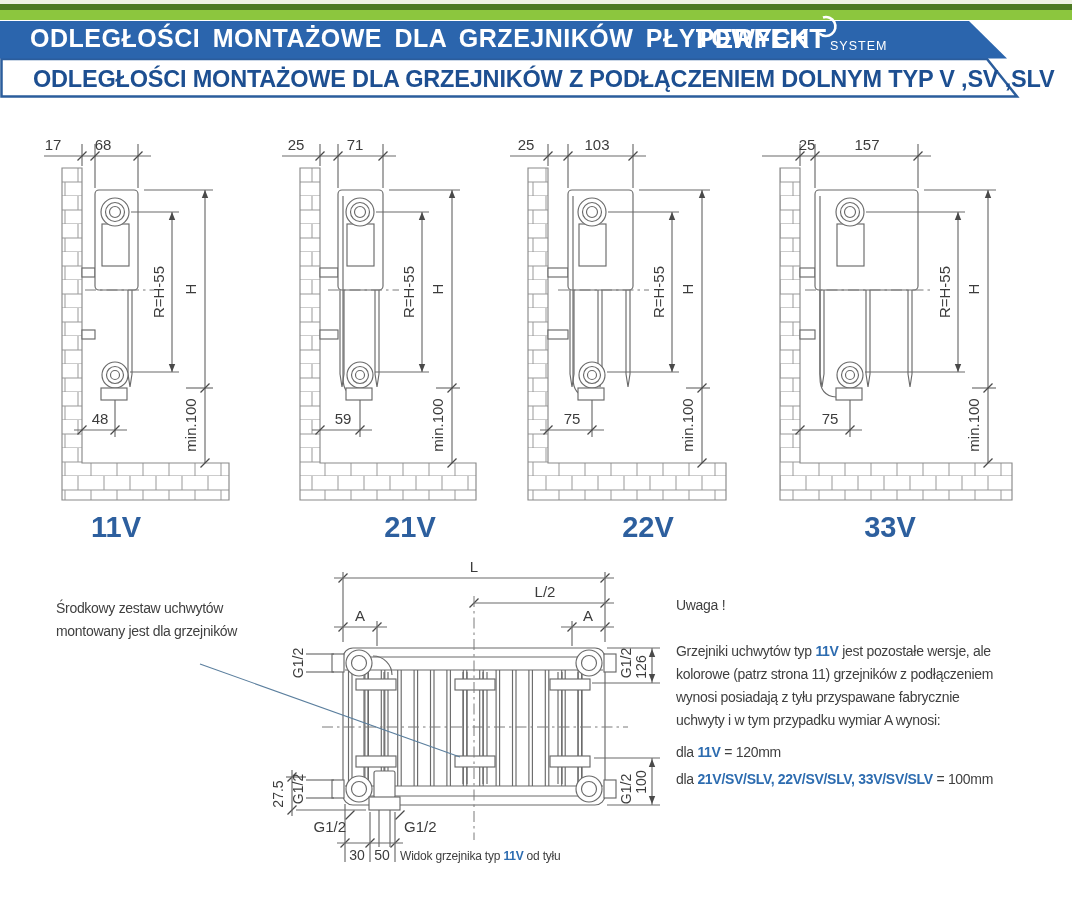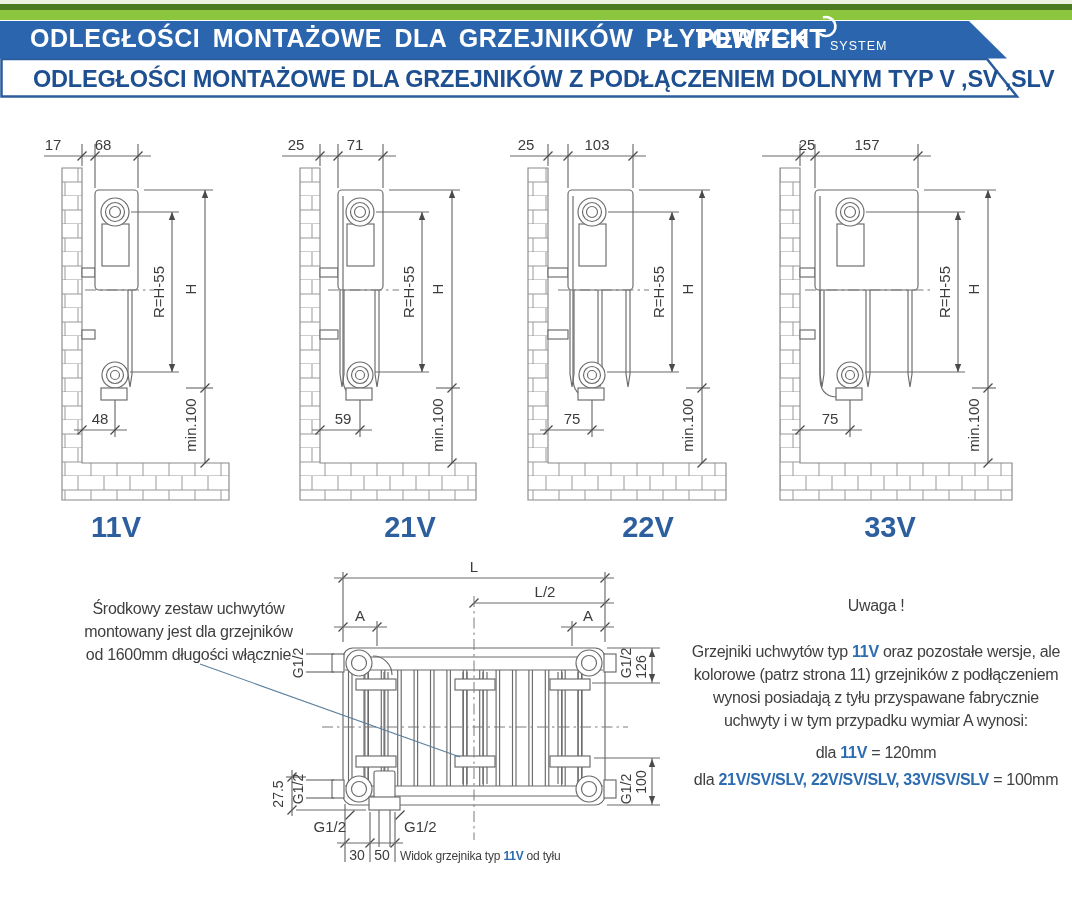--- a/index.html
+++ b/index.html
@@ -22,21 +22,21 @@
   .dimS{font-size:14px;}
   .typ{font-size:29px;font-weight:bold;fill:var(--type-label-blue);}
   #banner1{fill:var(--banner-blue);}
   #banner2{fill:#fff;stroke:#2B5D9C;stroke-width:2.5px;}
   .bt{fill:#fff;font-weight:bold;font-size:25px;letter-spacing:.5px;word-spacing:5px;}
   .brand{fill:#fff;font-weight:bold;font-size:27.5px;letter-spacing:.3px;}
   .brandsub{fill:#fff;font-size:12.5px;letter-spacing:1px;}
   .subt{fill:var(--subtitle-blue);font-weight:bold;font-size:23.5px;letter-spacing:-.2px;}
   .swoosh{stroke:#fff;stroke-width:2.6px;fill:none;}
   .leader{stroke:var(--leader-blue);stroke-width:1.1px;}
-  .note{position:absolute;color:#3F3F3F;font-size:16px;line-height:23px;letter-spacing:-.3px;text-align:center;}
+  .note{position:absolute;color:#3F3F3F;font-size:14px;line-height:23px;letter-spacing:-.3px;}
   .note .hl, .caption .hl{color:var(--accent-blue);font-weight:bold;}
   .caption{position:absolute;left:400px;top:849px;color:#3F3F3F;font-size:12px;letter-spacing:-.2px;}
   .nr-head{margin:0 0 23px 0;}
   .nr-rules{margin-top:7px;}
   .nr-rules div{line-height:27px;}
 </style>
 </head>
 <body>
 
 <div class="page">
@@ -433,27 +433,26 @@
       <text class="dim" x="404" y="832" text-anchor="start">G1/2</text>
       <text class="dimS" x="357" y="860" text-anchor="middle">30</text>
       <text class="dimS" x="382" y="860" text-anchor="middle">50</text>
     </g>
   </g>
 </svg>
 
 <div class="note" style="left:56px;top:597px;width:265px;">
   <div>Środkowy zestaw uchwytów</div>
   <div>montowany jest dla grzejników</div>
-  <div>od 1600mm długości włącznie</div>
 </div>
 
 <div class="note" style="left:676px;top:594px;width:400px;">
   <div class="nr-head">Uwaga !</div>
   <div>
-    <div><span>Grzejniki uchwytów typ </span><span class="hl">11V</span><span> oraz pozostałe wersje, ale</span></div>
+    <div><span>Grzejniki uchwytów typ </span><span class="hl">11V</span><span> jest pozostałe wersje, ale</span></div>
     <div><span>kolorowe (patrz strona 11) grzejników z podłączeniem</span></div>
     <div><span>wynosi posiadają z tyłu przyspawane fabrycznie</span></div>
     <div><span>uchwyty i w tym przypadku wymiar A wynosi:</span></div>
   </div>
   <div class="nr-rules">
     <div><span>dla </span><span class="hl">11V</span><span> = 120mm</span></div>
     <div><span>dla </span><span class="hl">21V/SV/SLV, 22V/SV/SLV, 33V/SV/SLV</span><span> = 100mm</span></div>
   </div>
 </div>
 

